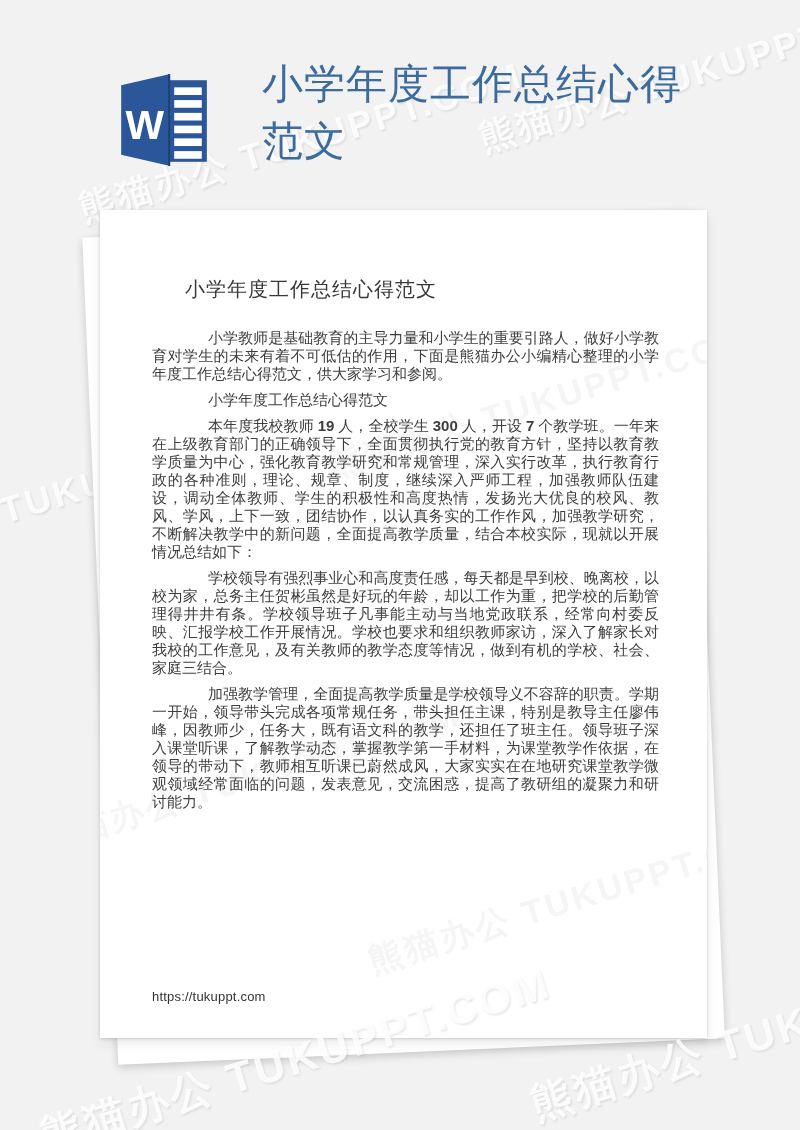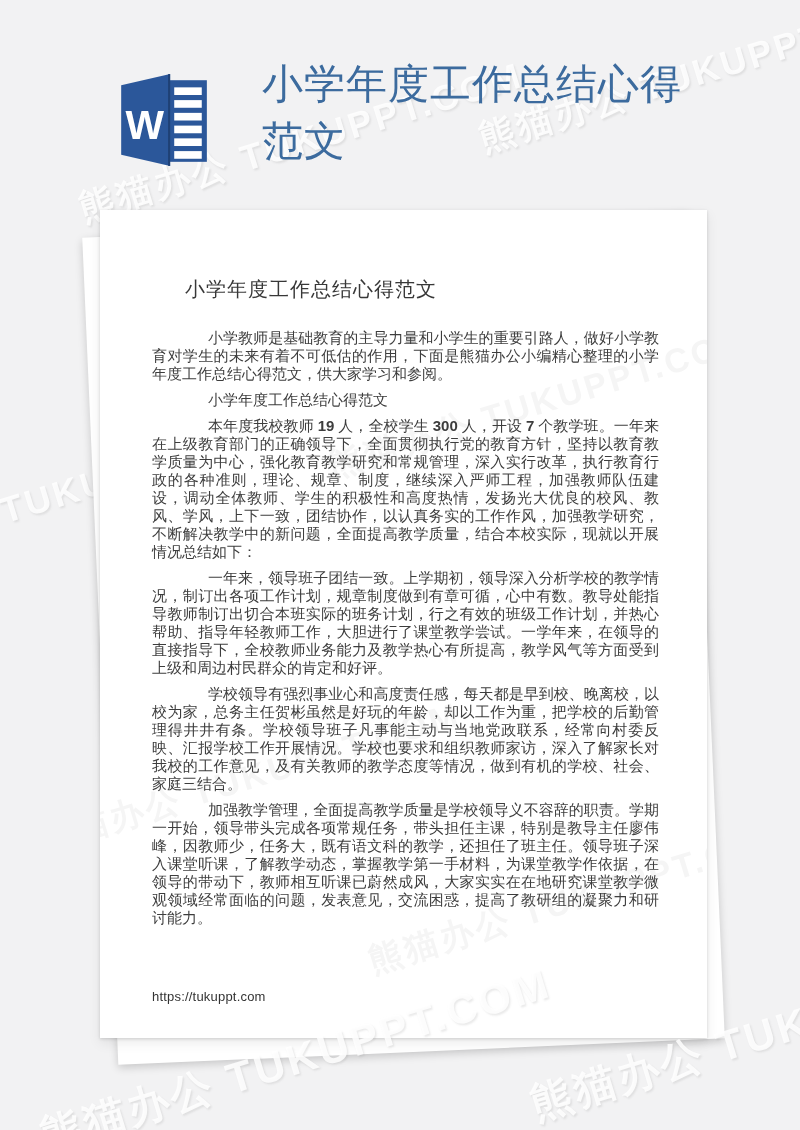--- a/index.html
+++ b/index.html
@@ -122,21 +122,20 @@
     <div class="sheet main">
       <div class="pwm pwm-1">熊猫办公 TUKUPPT.COM</div>
       <div class="pwm pwm-2">熊猫办公 TUKUPPT.COM</div>
       <div class="pwm pwm-3">熊猫办公 TUKUPPT.COM</div>
       <div class="doc-inner">
         <div class="doc-title">小学年度工作总结心得范文</div>
         <div id="doc-body">
             <div class="doc-para">小学教师是基础教育的主导力量和小学生的重要引路人，做好小学教育对学生的未来有着不可低估的作用，下面是熊猫办公小编精心整理的小学年度工作总结心得范文，供大家学习和参阅。</div>
             <div class="doc-para">小学年度工作总结心得范文</div>
             <div class="doc-para">本年度我校教师 <b>19</b> 人，全校学生 <b>300</b> 人，开设 <b>7</b> 个教学班。一年来在上级教育部门的正确领导下，全面贯彻执行党的教育方针，坚持以教育教学质量为中心，强化教育教学研究和常规管理，深入实行改革，执行教育行政的各种准则，理论、规章、制度，继续深入严师工程，加强教师队伍建设，调动全体教师、学生的积极性和高度热情，发扬光大优良的校风、教风、学风，上下一致，团结协作，以认真务实的工作作风，加强教学研究，不断解决教学中的新问题，全面提高教学质量，结合本校实际，现就以开展情况总结如下：</div>
-            <div class="doc-para">一年来，领导班子团结一致。上学期初，领导深入分析学校的教学情况，制订出各项工作计划，规章制度做到有章可循，心中有数。教导处能指导教师制订出切合本班实际的班务计划，行之有效的班级工作计划，并热心帮助、指导年轻教师工作，大胆进行了课堂教学尝试。一学年来，在领导的直接指导下，全校教师业务能力及教学热心有所提高，教学风气等方面受到上级和周边村民群众的肯定和好评。</div>
             <div class="doc-para">学校领导有强烈事业心和高度责任感，每天都是早到校、晚离校，以校为家，总务主任贺彬虽然是好玩的年龄，却以工作为重，把学校的后勤管理得井井有条。学校领导班子凡事能主动与当地党政联系，经常向村委反映、汇报学校工作开展情况。学校也要求和组织教师家访，深入了解家长对我校的工作意见，及有关教师的教学态度等情况，做到有机的学校、社会、家庭三结合。</div>
             <div class="doc-para">加强教学管理，全面提高教学质量是学校领导义不容辞的职责。学期一开始，领导带头完成各项常规任务，带头担任主课，特别是教导主任廖伟峰，因教师少，任务大，既有语文科的教学，还担任了班主任。领导班子深入课堂听课，了解教学动态，掌握教学第一手材料，为课堂教学作依据，在领导的带动下，教师相互听课已蔚然成风，大家实实在在地研究课堂教学微观领域经常面临的问题，发表意见，交流困惑，提高了教研组的凝聚力和研讨能力。</div>
           </div>
       </div>
       <div class="doc-footer">https://tukuppt.com</div>
     </div>
   </div>
 
 </div>
 

